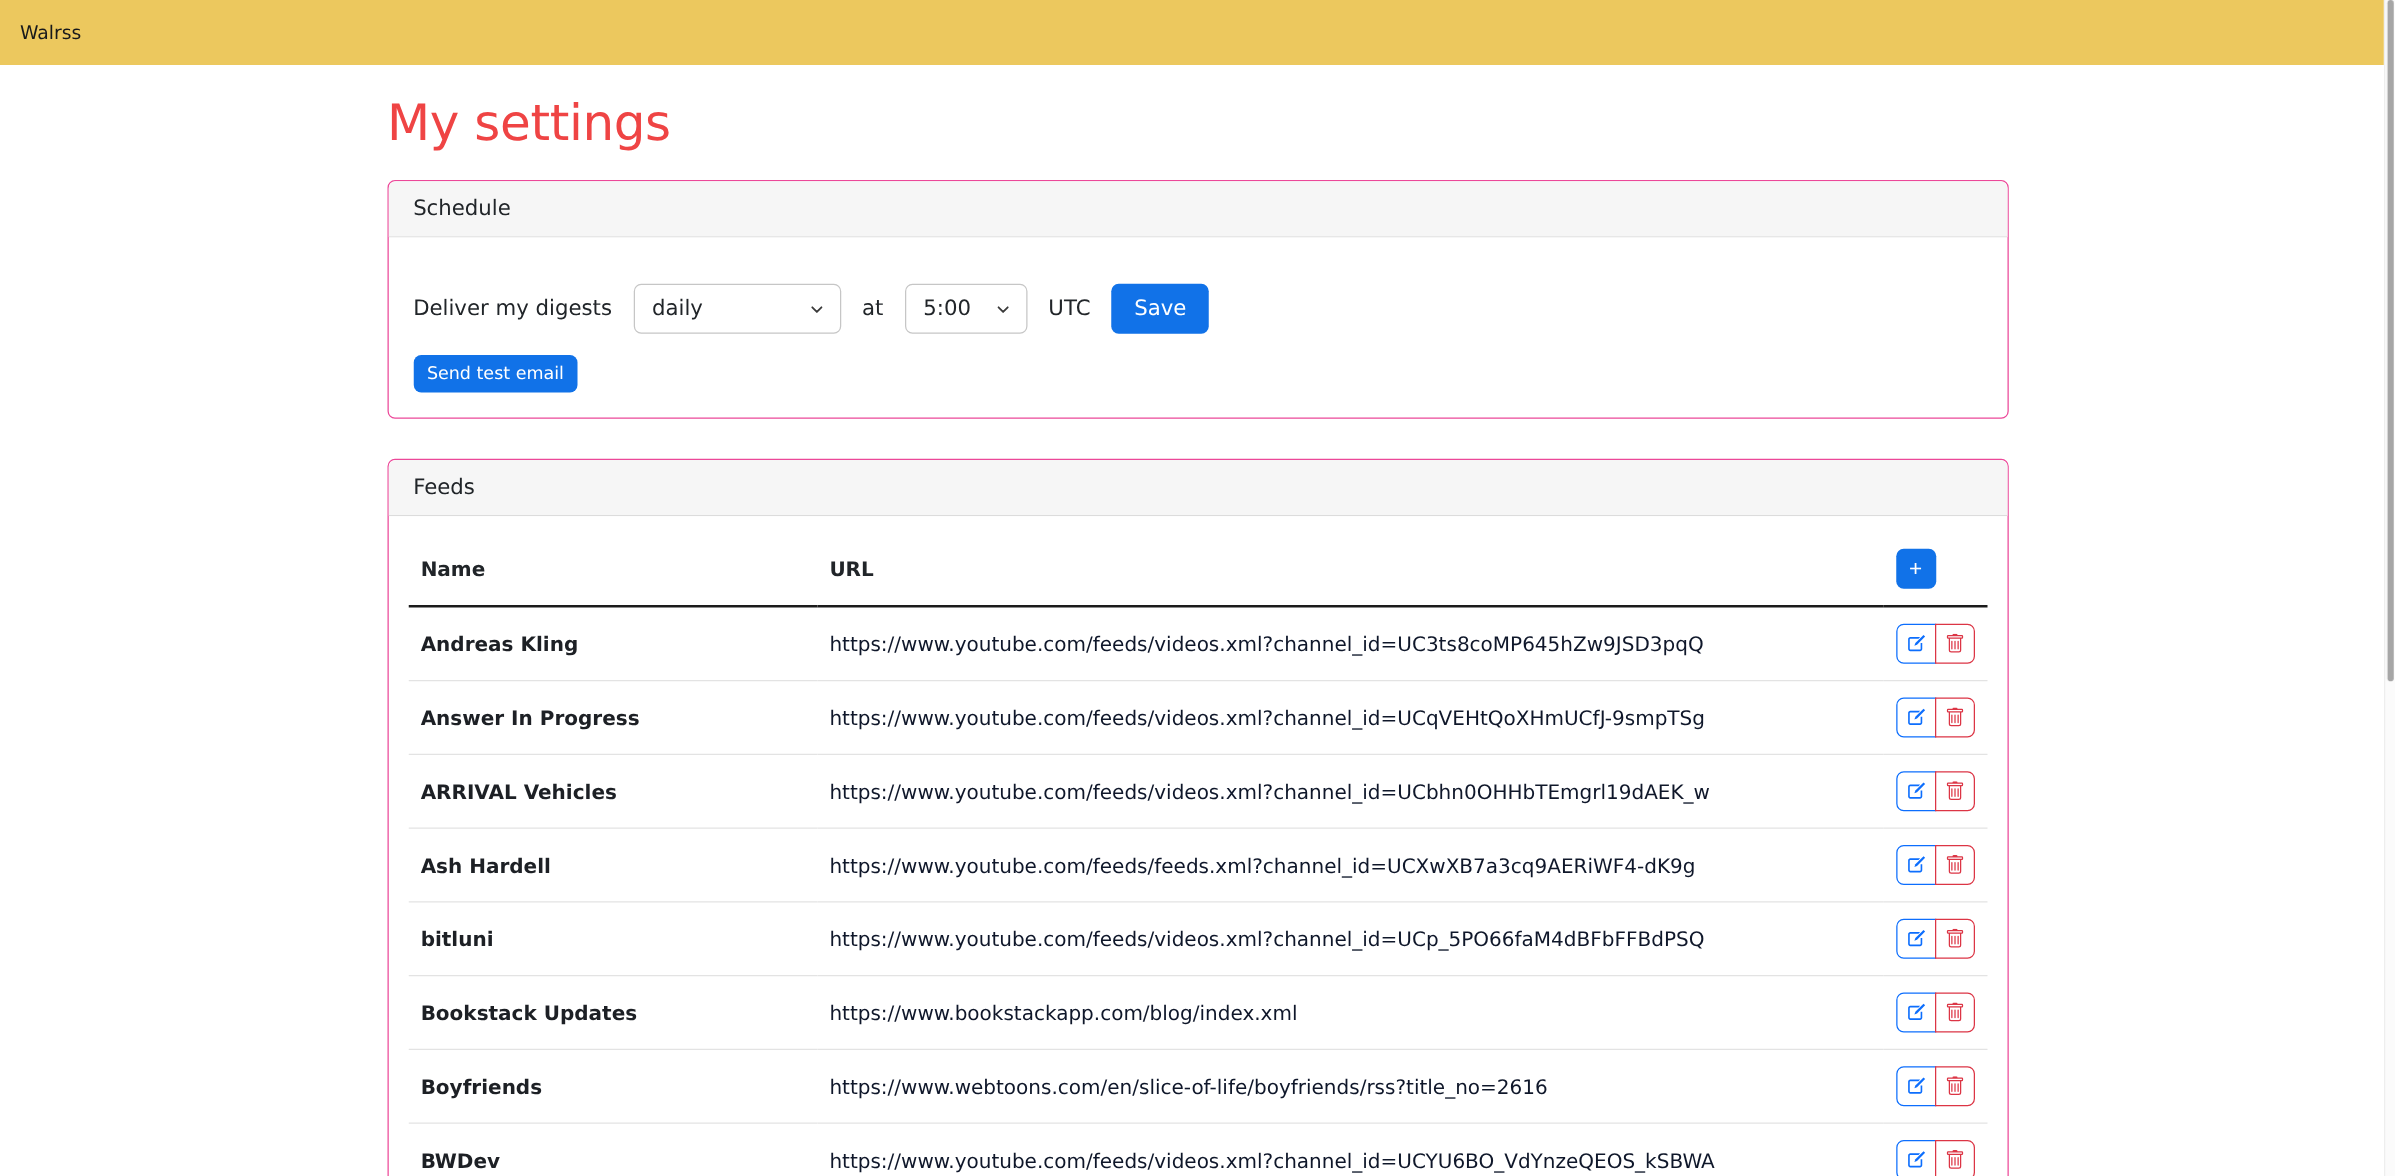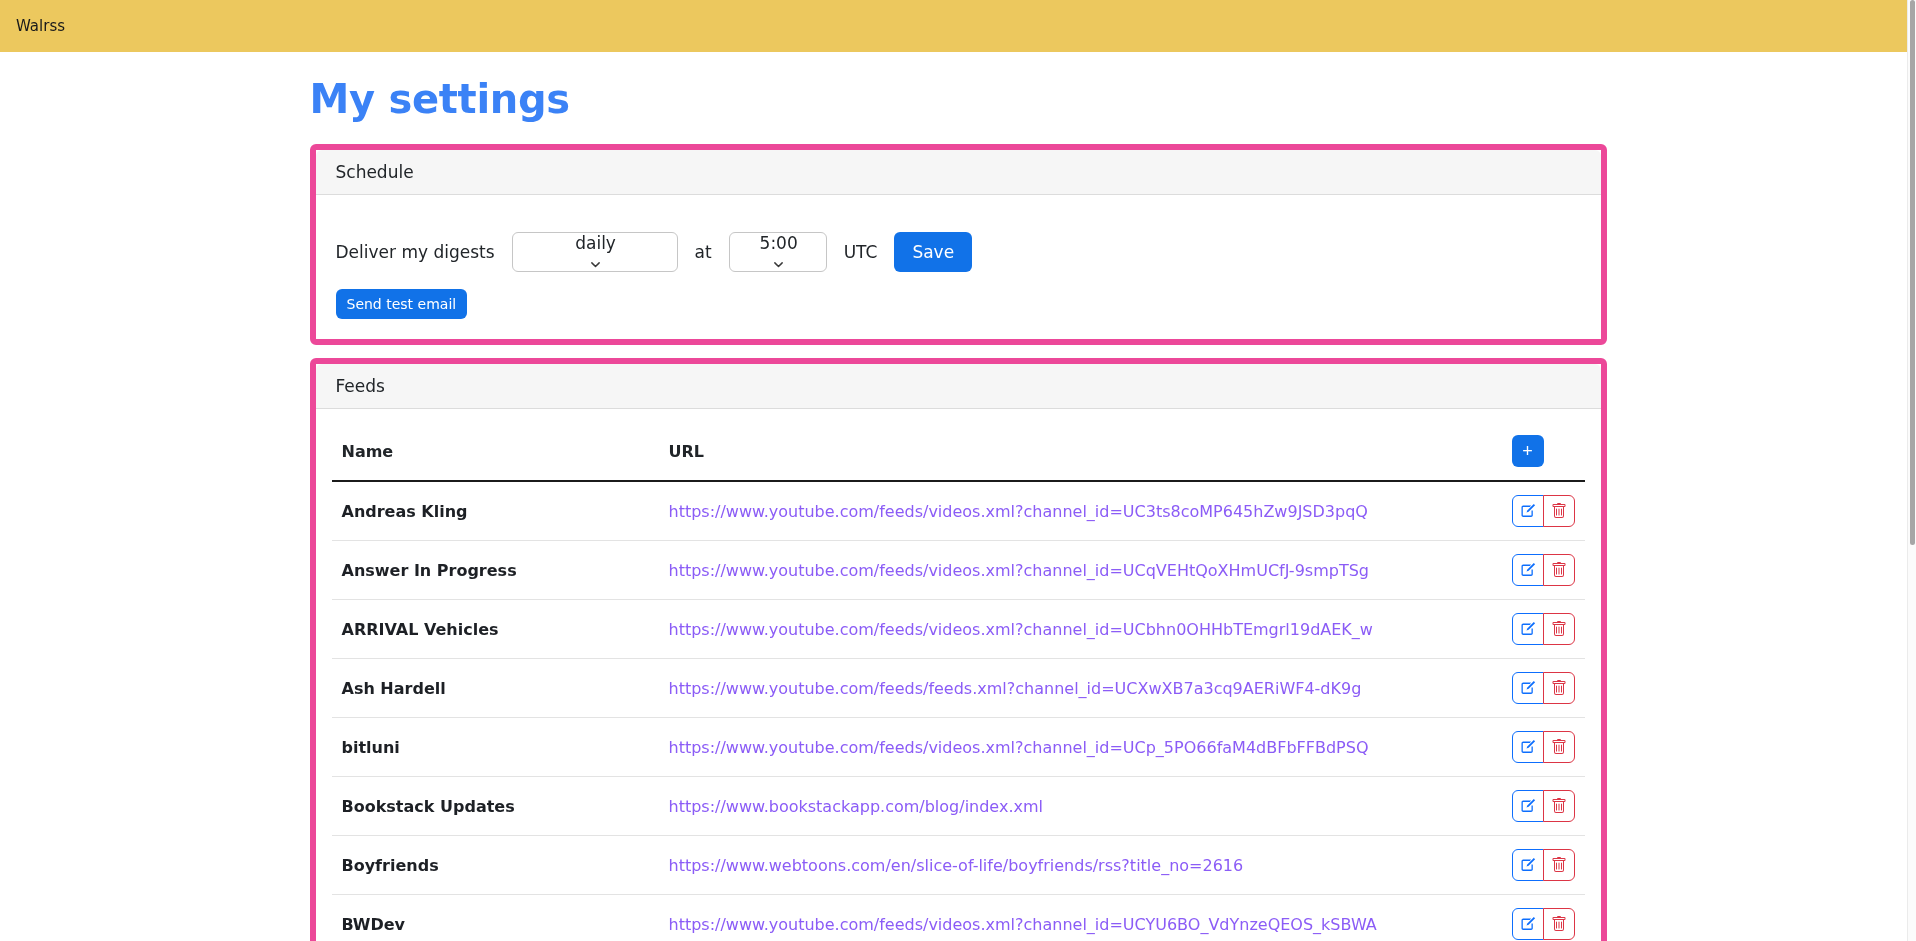--- a/index.html
+++ b/index.html
@@ -20,32 +20,32 @@
     display: flex;
     align-items: center;
     padding: 0 16px;
   }
   .brand { font-size: 15px; color: #18191b; }
 
   
   .container { width: 1297px; margin: 0 auto; }
   .page-title {
     font-size: 40px;
-    font-weight: 700;
+    font-weight: 400;
     letter-spacing: -0.3px;
     margin: 24px 0 22px 0;
-    color: #3b82f6;
+    color: #ef4444;
   }
 
   
   .card {
-    border: 6px solid #ec4899;
+    border: 1px solid #ec4899;
     border-radius: 6px;
     background: #fff;
-    margin-bottom: 13px;
+    margin-bottom: 32px;
   }
   .card-header {
     background: #f6f6f6;
     border-bottom: 1px solid #dcdcdc;
     border-radius: 6px 6px 0 0;
     padding: 12px 20px;
     font-size: 17px;
     color: #212529;
   }
   .card-body { padding: 20px; }
@@ -69,21 +69,20 @@
   }
   .select {
     height: 40px;
     border: 1px solid #c6c6c6;
     border-radius: 6px;
     background: #fff;
     display: inline-flex; align-items: center; justify-content: space-between;
     padding: 0 12px 0 14px;
     font-size: 17px;
     cursor: default;
-    flex-direction: column;
   }
   .select-freq { width: 166px; }
   .select-time { width: 98px; }
   .btn {
     border: none; border-radius: 6px;
     background: #1172e8; color: #fff;
     font-family: inherit;
     cursor: pointer;
   }
   .btn-save { height: 40px; padding: 0 18px; font-size: 17px; }
@@ -100,21 +99,21 @@
     vertical-align: middle;
   }
   table.feeds td {
     padding: 13px 10px;
     border-bottom: 1px solid #e3e3e3;
     vertical-align: middle;
   }
   .col-name { width: 327px; }
   .col-actions { width: 76px; }
   td.feed-name { font-weight: 700; color: #1d2025; }
-  td.feed-url { color: #8b5cf6; }
+  td.feed-url { color: #0f172a; }
 
   .btn-add {
     width: 32px; height: 32px;
     background: #1172e8; color: #fff;
     border: none; border-radius: 6px;
     font-size: 18px; line-height: 1;
     display: flex; align-items: center; justify-content: center;
     cursor: pointer;
   }
   .btn-group { display: inline-flex; }

